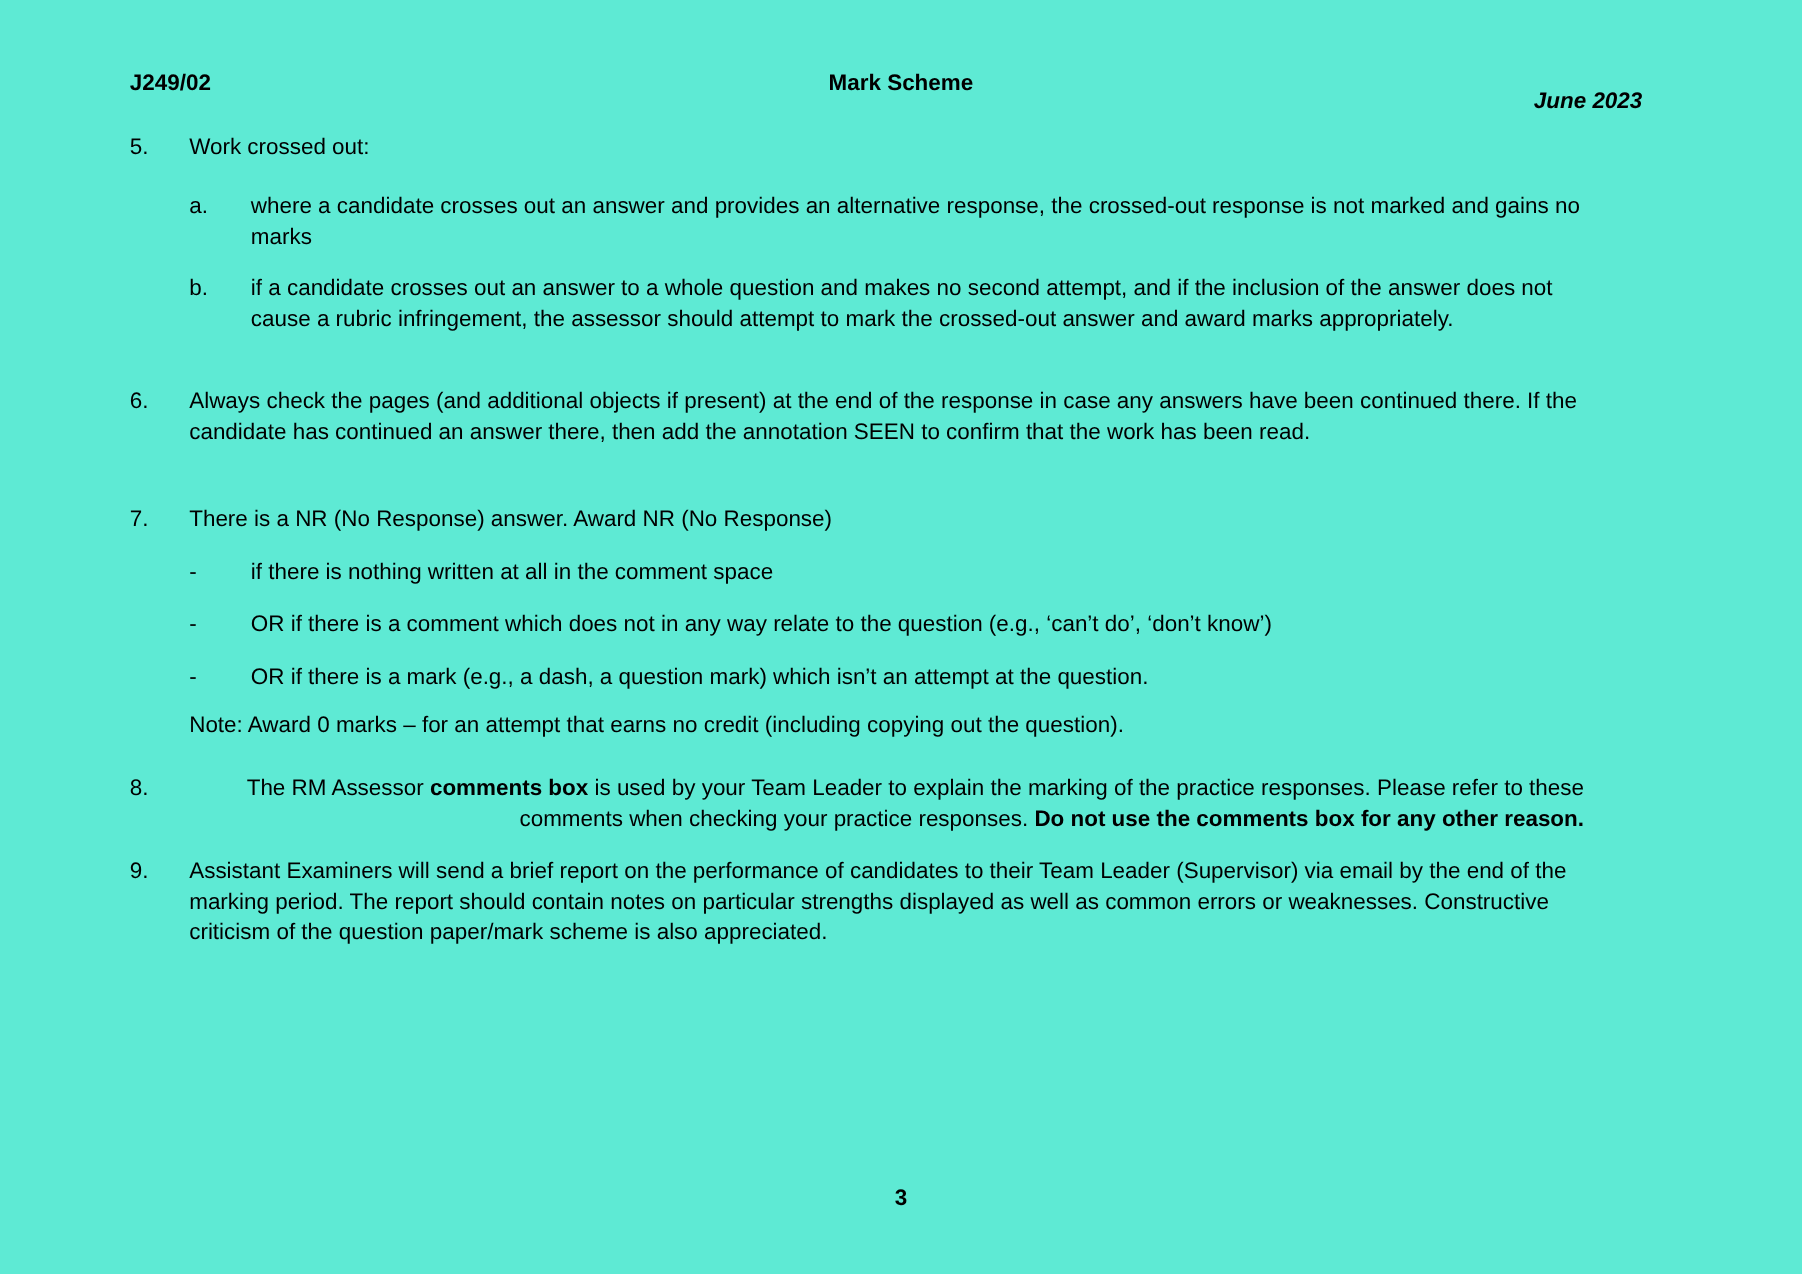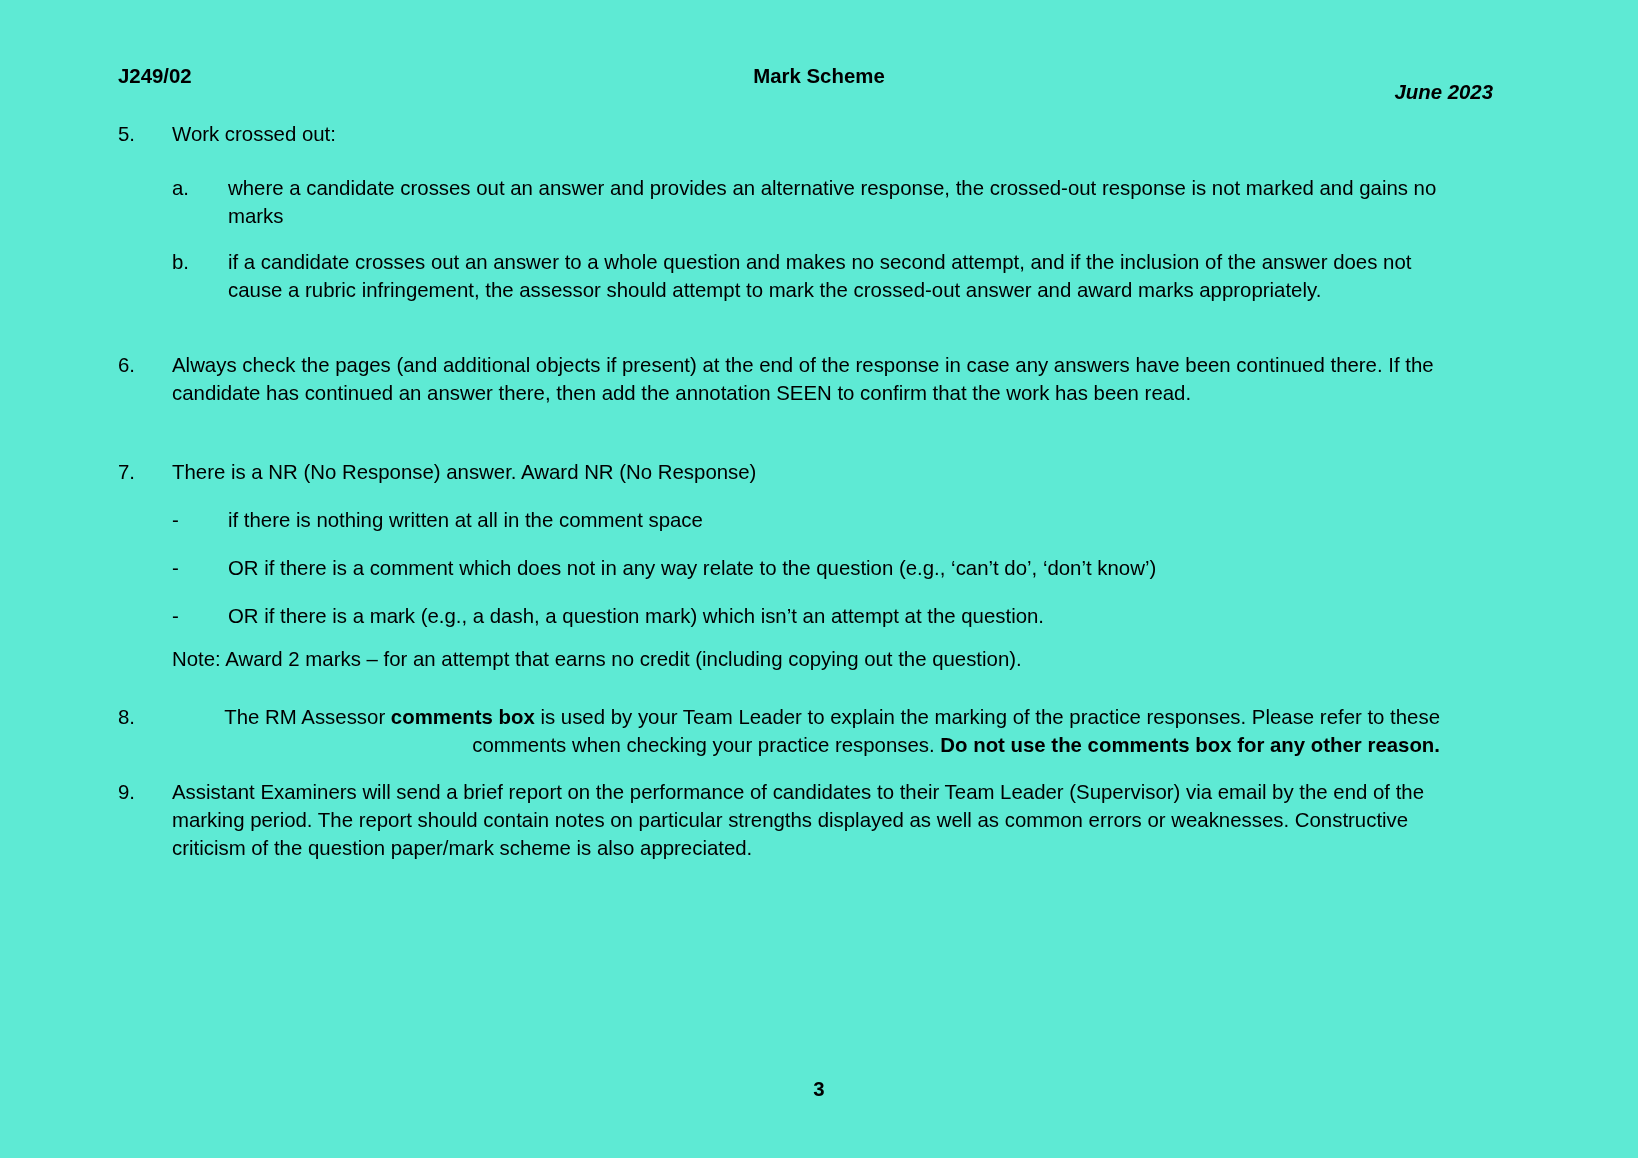--- a/index.html
+++ b/index.html
@@ -115,21 +115,21 @@
           <div class="body">if there is nothing written at all in the comment space</div>
         </div>
         <div class="sub mb-sm2">
           <div class="label">-</div>
           <div class="body">OR if there is a comment which does not in any way relate to the question (e.g., ‘can’t do’, ‘don’t know’)</div>
         </div>
         <div class="sub mb-15">
           <div class="label">-</div>
           <div class="body">OR if there is a mark (e.g., a dash, a question mark) which isn’t an attempt at the question.</div>
         </div>
-        <div class="mb-30">Note: Award 2 marks – for an attempt that earns no credit (including copying out the question).</div>
+        <div class="mb-30">Note: Award 0 marks – for an attempt that earns no credit (including copying out the question).</div>
       </div>
     </div>
 
     <div class="item">
       <div class="num">8.</div>
       <div class="body">
         <p class="mb-sm"><span>The RM Assessor </span><strong>comments box</strong><span> is used by your Team Leader to explain the marking of the practice responses. Please refer to these comments when checking your practice responses. </span><strong>Do not use the comments box for any other reason.</strong></p>
       </div>
     </div>
 

